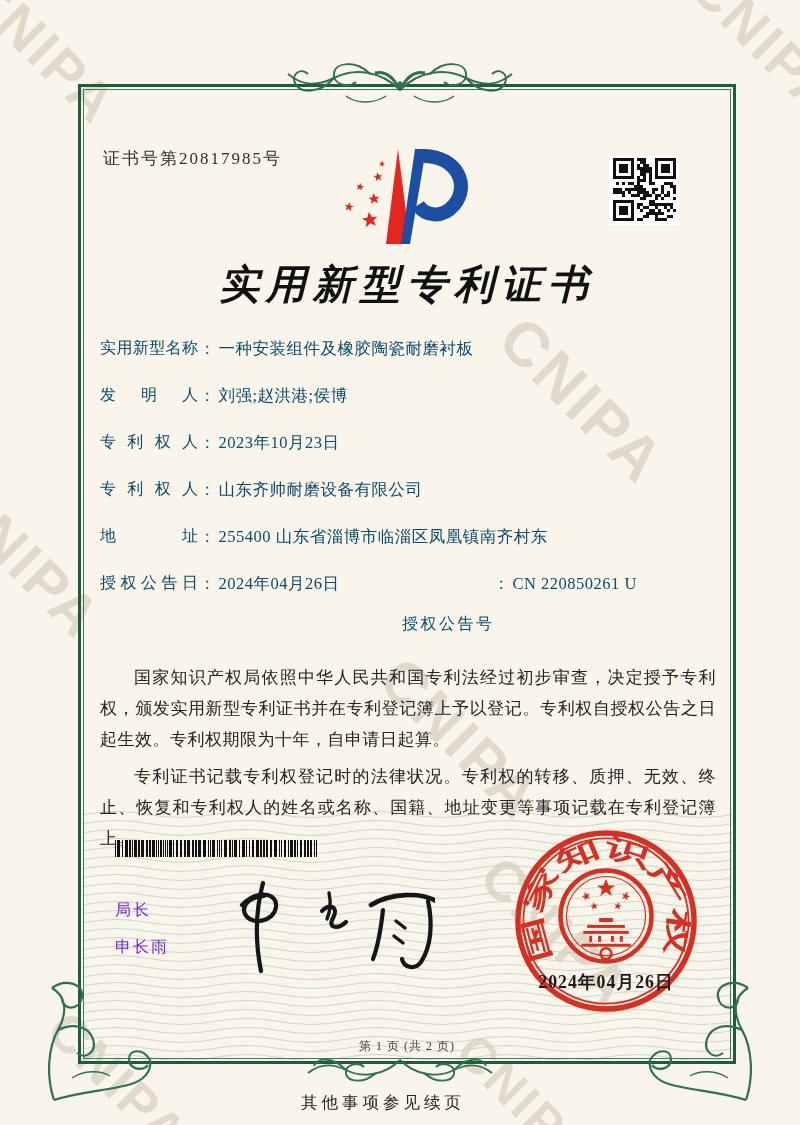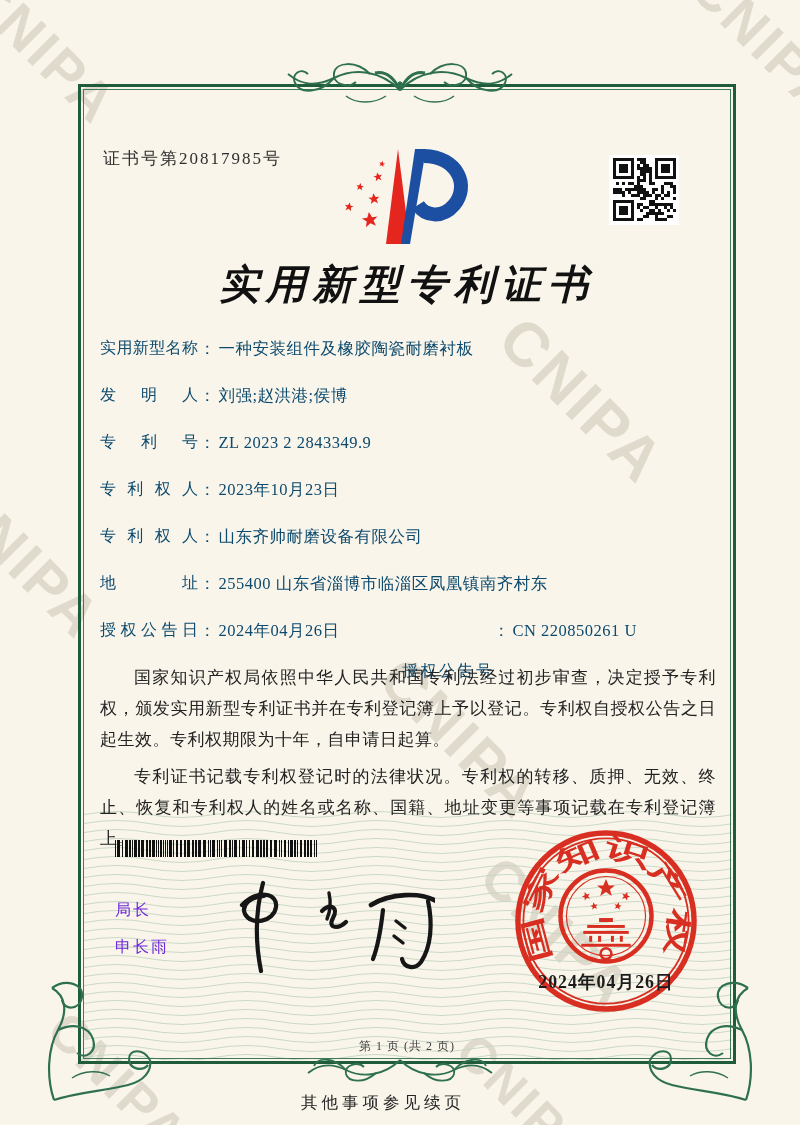--- a/index.html
+++ b/index.html
@@ -395,23 +395,20 @@
     <div class="title">实用新型专利证书</div>
 
     <div class="fields">
       <div class="frow">
         <span class="flabel">实用新型名称</span><span class="fcolon">：</span><span class="fvalue">一种安装组件及橡胶陶瓷耐磨衬板</span>
       </div>
       <div class="frow">
         <span class="flabel">发明人</span><span class="fcolon">：</span><span class="fvalue">刘强;赵洪港;侯博</span>
       </div>
       <div class="frow">
-        <span class="flabel">专利号</span><span class="fcolon">：</span><span class="fvalue">ZL 2023 2 2843349.9</span>
-      </div>
-      <div class="frow">
         <span class="flabel">专利权人</span><span class="fcolon">：</span><span class="fvalue">2023年10月23日</span>
       </div>
       <div class="frow">
         <span class="flabel">专利权人</span><span class="fcolon">：</span><span class="fvalue">山东齐帅耐磨设备有限公司</span>
       </div>
       <div class="frow">
         <span class="flabel">地址</span><span class="fcolon">：</span><span class="fvalue">255400 山东省淄博市临淄区凤凰镇南齐村东</span>
       </div>
       <div class="frow">
         <span class="flabel">授权公告日</span><span class="fcolon">：</span><span class="fvalue">2024年04月26日</span>

